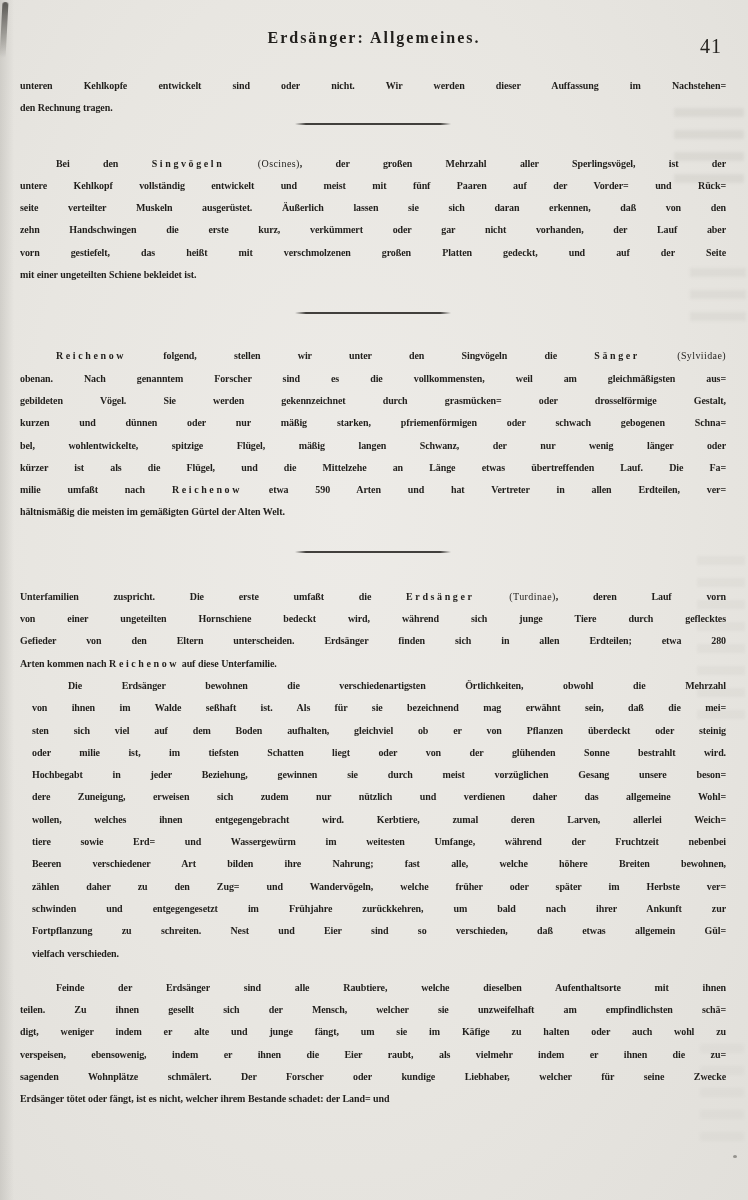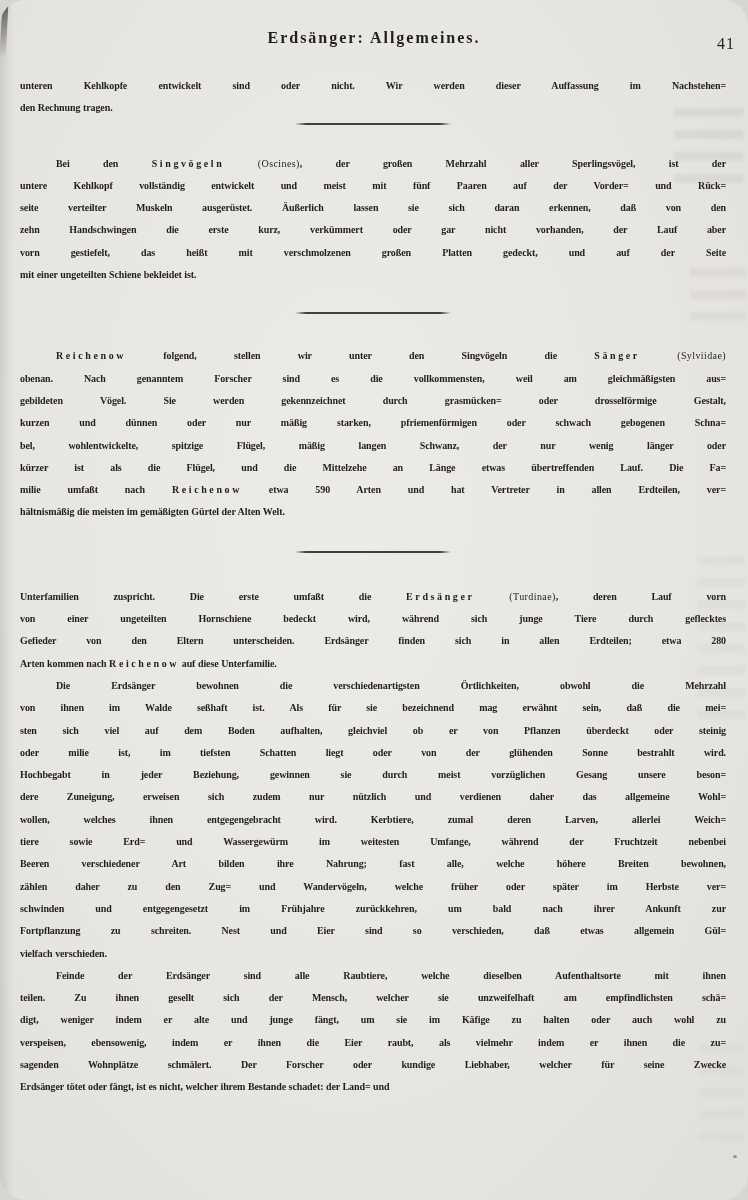--- a/index.html
+++ b/index.html
@@ -8,21 +8,20 @@
     background: #d8d6d2;
     font-family: "Liberation Serif", serif;
     overflow: hidden;
   }
   .page {
     position: relative;
     width: 748px; height: 1200px;
     background: radial-gradient(ellipse at 46% 42%, #edebe7 0%, #e8e6e1 55%, #e1dfda 100%);
     color: #211f1c;
     overflow: hidden;
-    border-radius: 25px;
   }
   
   .left-shade {
     position: absolute; left: 0; top: 0; width: 14px; height: 100%;
     background: linear-gradient(to right, rgba(150,148,142,0.28), rgba(150,148,142,0));
     pointer-events: none;
   }
   .edge-streak {
     position: absolute; left: 1px; top: 2px; width: 6px; height: 56px;
     background: linear-gradient(to bottom, rgba(60,58,54,0.8), rgba(98,96,90,0.35) 70%, rgba(120,118,112,0));
@@ -69,22 +68,22 @@
   }
   
   .running-head {
     padding-top: 28px;
     height: 20px; line-height: 20px;
     text-align: center;
     font-size: 16px; font-weight: bold;
     letter-spacing: 2px;
   }
   .page-number {
-    position: absolute; top: 35px; right: 13px;
-    font-size: 16px; font-weight: 400; letter-spacing: 1px;
+    position: absolute; top: 35px; right: 26px;
+    font-size: 20px; font-weight: 400; letter-spacing: 1px;
     color: #262420;
   }
   
   .body-text { padding: 0 22px 0 20px; }
   .paragraph { margin: 0; }
   .line {
     height: 22.3px; line-height: 22.3px;
     font-size: 10px; font-weight: bold;
     letter-spacing: -0.1px; word-spacing: 0.2px;
     text-align: justify;
@@ -103,22 +102,22 @@
       rgba(47,45,42,0.9) 93%, rgba(47,45,42,0) 100%);
   }
   
   [data-name="paragraph-1"] { margin-top: 27px; }
   [data-name="divider-1"]   { margin-top: 3px;  }
   [data-name="paragraph-2"] { margin-top: 28px; }
   [data-name="divider-2"]   { margin-top: 26px; }
   [data-name="paragraph-3"] { margin-top: 31px; }
   [data-name="divider-3"]   { margin-top: 27px; }
   [data-name="paragraph-4"] { margin-top: 33px; }
-  [data-name="paragraph-5"] { margin-top: 0; }
-  [data-name="paragraph-6"] { margin-top: 0; }
+  [data-name="paragraph-5"] { margin-top: 0; margin-left: 12px; }
+  [data-name="paragraph-6"] { margin-top: 12px; }
 </style>
 </head>
 <body>
 
 <div class="page" data-name="book-page-scan">
   <div class="left-shade" data-name="scan-left-shadow"></div>
   <div class="edge-streak" data-name="scan-edge-artifact"></div>
   <div class="ghost ghost-1" data-name="bleed-through-artifact"></div>
   <div class="ghost ghost-2" data-name="bleed-through-artifact"></div>
   <div class="ghost ghost-3" data-name="bleed-through-artifact"></div>

